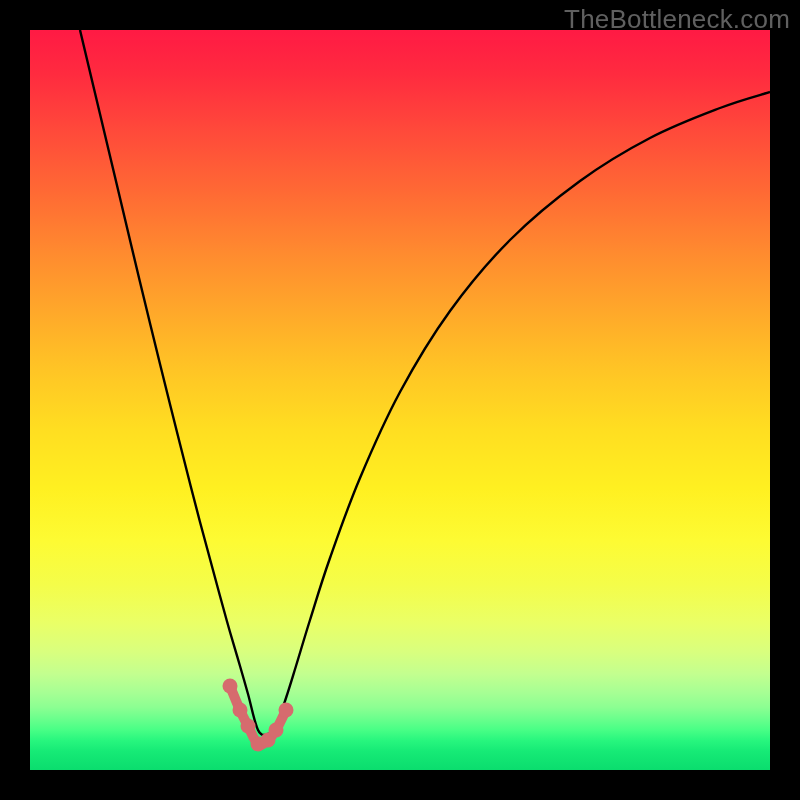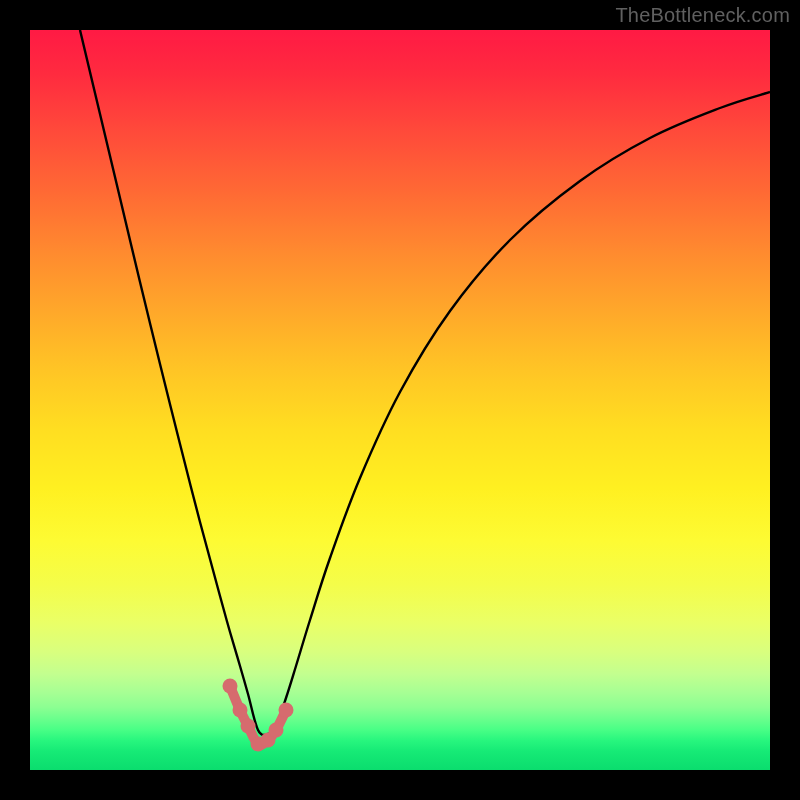--- a/index.html
+++ b/index.html
@@ -52,21 +52,21 @@
        #28f67e 96%,
        #16ea76 97.5%,
        #0fe271 99%,
        #0bdd6e 100%);
   }
   .watermark {
     position: absolute;
     top: 4px;
     right: 10px;
     color: #606060;
-    font-size: 20px;
+    font-size: 26px;
     font-weight: 500;
     letter-spacing: 0.2px;
     user-select: none;
     margin-left: 8px;
   }
   svg.curve {
     position: absolute;
     left: 0; top: 0;
     width: 100%;
     height: 100%;

